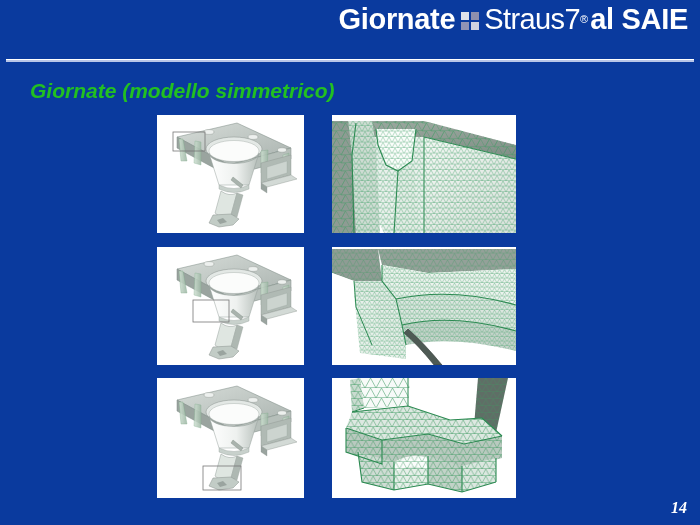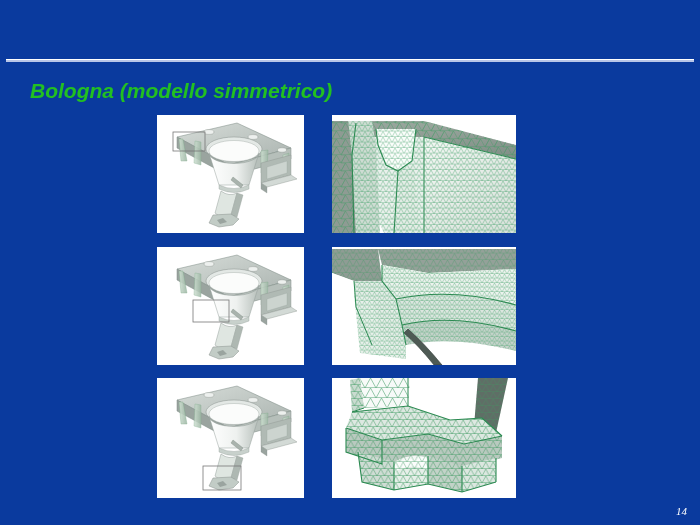--- a/index.html
+++ b/index.html
@@ -129,34 +129,47 @@
   .row-2 { top: 247px; height: 118px; }
   .row-3 { top: 378px; height: 120px; }
 
   
   #page-number {
     position: absolute;
     right: 13px;
     bottom: 8px;
     font-family: "Liberation Serif", serif;
     font-style: italic;
-    font-size: 11px;
+    font-size: 16px;
     color: #ffffff;
+    font-weight: bold;
   }
 </style>
 </head>
 <body style="background: rgb(10, 58, 158);">
 
 <div id="banner">
 
+  <div id="banner-title">
+    <span class="bt-word">Giornate</span>
+    <span id="straus-mark">
+      <span class="q q1"></span>
+        <span class="q q2"></span>
+        <span class="q q3"></span>
+        <span class="q q4"></span>
+    </span>
+    <span class="bt-logoword">Straus7</span>
+    <span class="bt-sup">®</span>
+    <span class="bt-word" style="margin-left:2px;">al SAIE</span>
+  </div>
 
   <div id="banner-rule"></div>
 </div>
 
-<div id="slide-title">Bologna (modello simmetrico)</div>
+<div id="slide-title">Giornate (modello simmetrico)</div>
 
 <div id="figures">
 
   <div class="panel col-left row-1">
     <svg viewBox="0 0 147 118" preserveAspectRatio="none">
       <defs>
         <linearGradient id="gTopA" x1="0" y1="0" x2="1" y2="1">
           <stop offset="0" stop-color="#d6dcd8"></stop>
             <stop offset="1" stop-color="#a9b2ae"></stop>
         </linearGradient>

